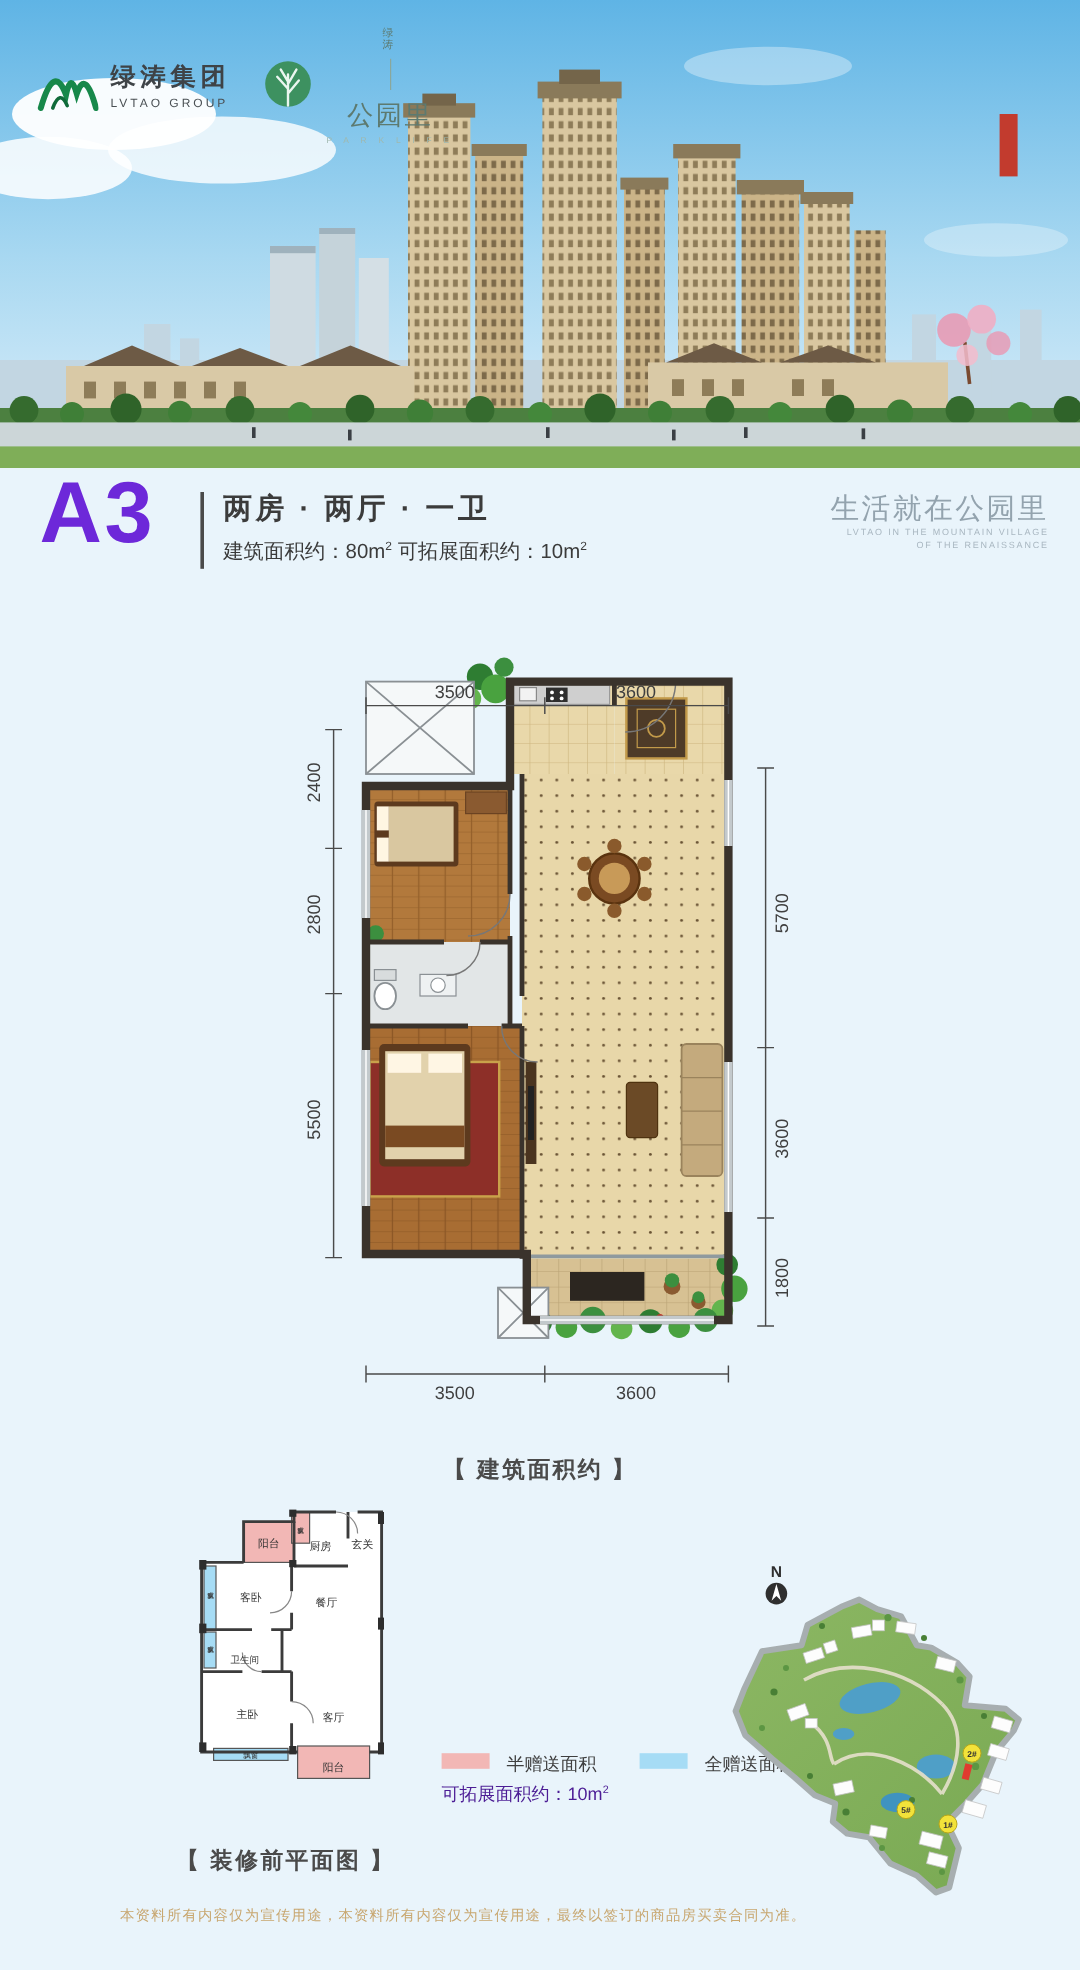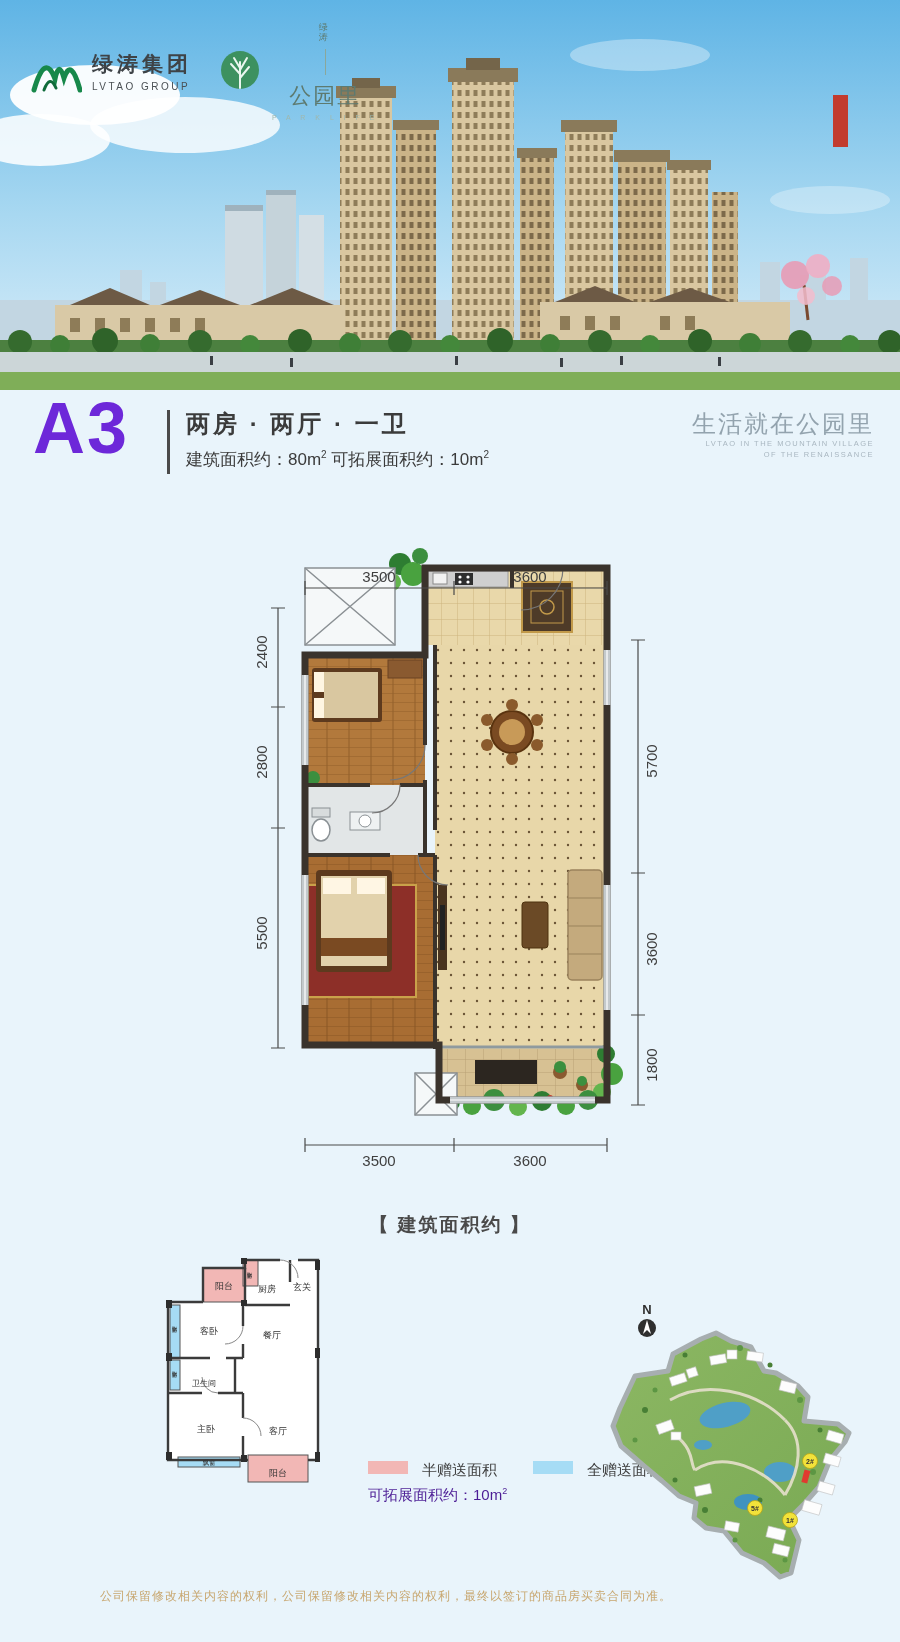--- a/index.html
+++ b/index.html
@@ -465,20 +465,21 @@
   </svg>
 
   <div class="legend">
     <div class="swatch half"></div>
     <div class="legend-label">半赠送面积</div>
     <div class="swatch full"></div>
     <div class="legend-label">全赠送面积</div>
   </div>
   <div class="expand-note"><span>可拓展面积约：10m</span><sup>2</sup></div>
 
+  <div id="cap-plain" class="caption">【 装修前平面图 】</div>
 
   <svg class="svg-abs" style="left:575px; top:1240px;" width="325" height="345" viewBox="0 0 325 345">
     <defs>
       <linearGradient id="siteGrad" x1="0" y1="0" x2="1" y2="1">
         <stop offset="0" stop-color="#8cb763"></stop>
           <stop offset="1" stop-color="#79a953"></stop>
       </linearGradient>
     </defs>
 
     <g>
@@ -544,15 +545,15 @@
     <g font-family="Liberation Sans, sans-serif">
       <circle cx="235" cy="221" r="7.5" fill="#f2e23a" stroke="#b8a516" stroke-width="0.8"></circle>
       <text x="235" y="224" font-size="7" font-weight="bold" fill="#333" text-anchor="middle">2#</text>
       <circle cx="180" cy="268" r="7.5" fill="#f2e23a" stroke="#b8a516" stroke-width="0.8"></circle>
       <text x="180" y="271" font-size="7" font-weight="bold" fill="#333" text-anchor="middle">5#</text>
       <circle cx="215" cy="280" r="7.5" fill="#f2e23a" stroke="#b8a516" stroke-width="0.8"></circle>
       <text x="215" y="283" font-size="7" font-weight="bold" fill="#333" text-anchor="middle">1#</text>
     </g>
   </svg>
 
-  <div class="disclaimer">公司保留修改相关内容的权利，公司保留修改相关内容的权利，最终以签订的商品房买卖合同为准。</div>
+  <div class="disclaimer">本资料所有内容仅为宣传用途，本资料所有内容仅为宣传用途，最终以签订的商品房买卖合同为准。</div>
 
 </div>
 
 </body></html>

